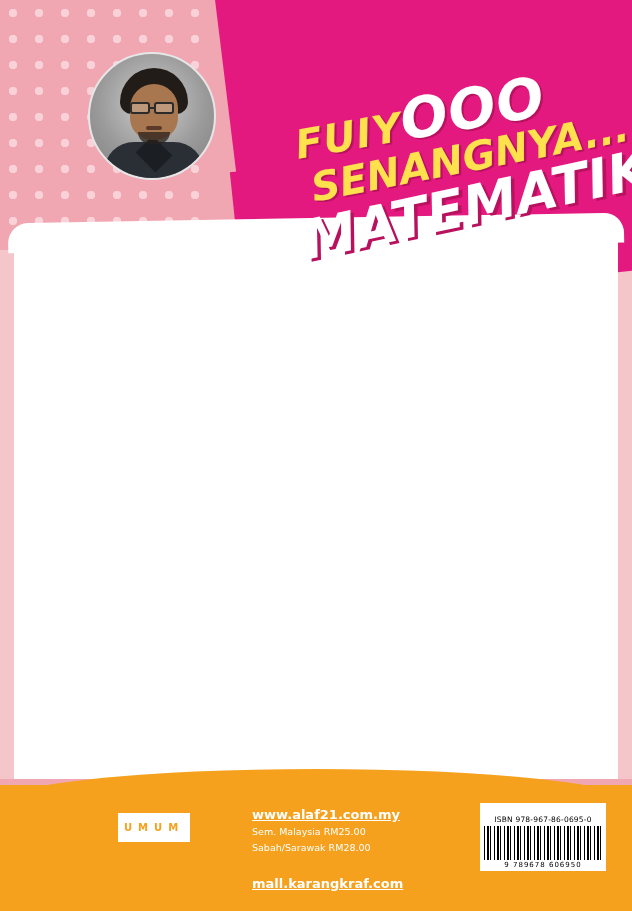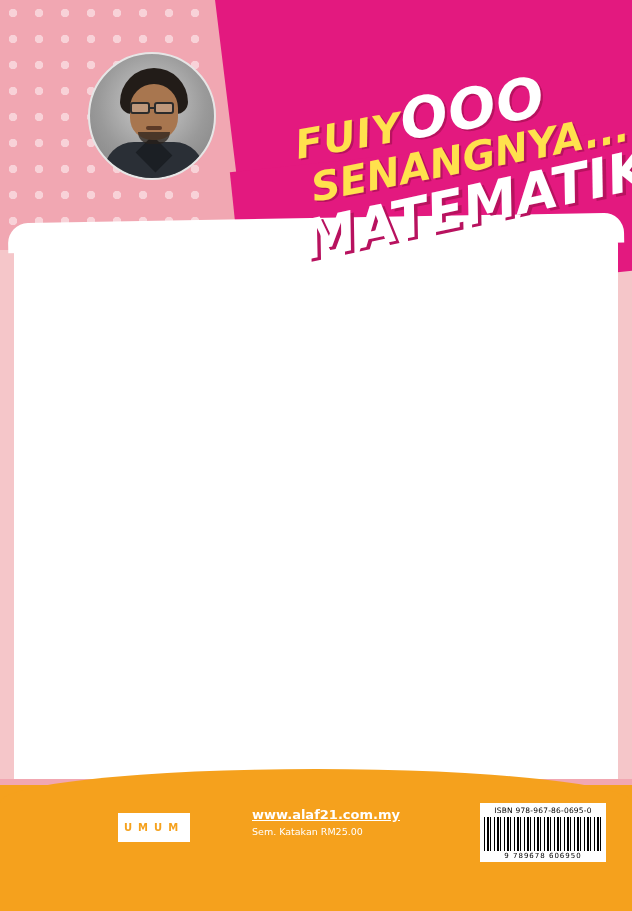--- a/index.html
+++ b/index.html
@@ -166,21 +166,21 @@
     position:absolute; left:0; top:-16px; width:632px; height:34px; background:#f5a11d;
     border-radius: 50% 50% 0 0 / 100% 100% 0 0;
   }
   .logo { position:absolute; left:40px; top:26px; color:#fff; }
   .logo .ak { font-size:28px; font-weight:bold; letter-spacing:1px; font-family:"DejaVu Sans", sans-serif;}
   .logo .um { margin-top:2px; margin-left:78px; font-size:10px; letter-spacing:6px; background:#fff; color:#f5a11d; display:inline-block; padding:9px 6px; font-weight:bold;}
   .web { position:absolute; left:252px; top:22px; text-align:left; width:200px; color:#fff; }
   .web .url { font-size:13px; font-weight:bold; text-decoration:underline; }
   .web .price { font-size:9.5px; margin-top:3px; line-height:13px; }
   .web .mall { font-size:13px; font-weight:bold; text-decoration:underline; margin-top:22px;}
-  .isbn { position:absolute; right:26px; top:18px; width:126px; background:#fff; padding:3px 4px 2px; }
+  .isbn { position:absolute; right:26px; top:18px; width:126px; background:#fff; padding:12px 4px 2px; }
   .isbn .num { font-size:7.5px; text-align:center; color:#000; letter-spacing:.2px;}
   .isbn .bars { height:34px; margin-top:2px; background:
      repeating-linear-gradient(90deg,#000 0 1px,#fff 1px 3px,#000 3px 5px,#fff 5px 6px,#000 6px 7px,#fff 7px 10px);
   }
   .isbn .under { font-size:7px; text-align:center; color:#000; margin-top:1px; letter-spacing:1px;}
   .pinkline {
     position:absolute; left:0; bottom:126px; width:632px; height:6px; background:#f1a7b2; z-index:5;
   }
 </style>
 </head>
@@ -271,21 +271,23 @@
 
   <div class="bottom">
     <div class="curve"></div>
 
     <div class="logo">
       <div class="um">UMUM</div>
     </div>
 
     <div class="web">
       <div class="url">www.alaf21.com.my</div>
-      <div class="price">Sem. Katakan RM25.00</div>
+      <div class="price">Sem. Malaysia RM25.00</div>
+      <div class="price">Sabah/Sarawak RM28.00</div>
+      <div class="mall">mall.karangkraf.com</div>
     </div>
 
     <div class="isbn">
       <div class="num">ISBN 978-967-86-0695-0</div>
       <div class="bars"></div>
       <div class="under">9 789678 606950</div>
     </div>
   </div>
 
 </div>

